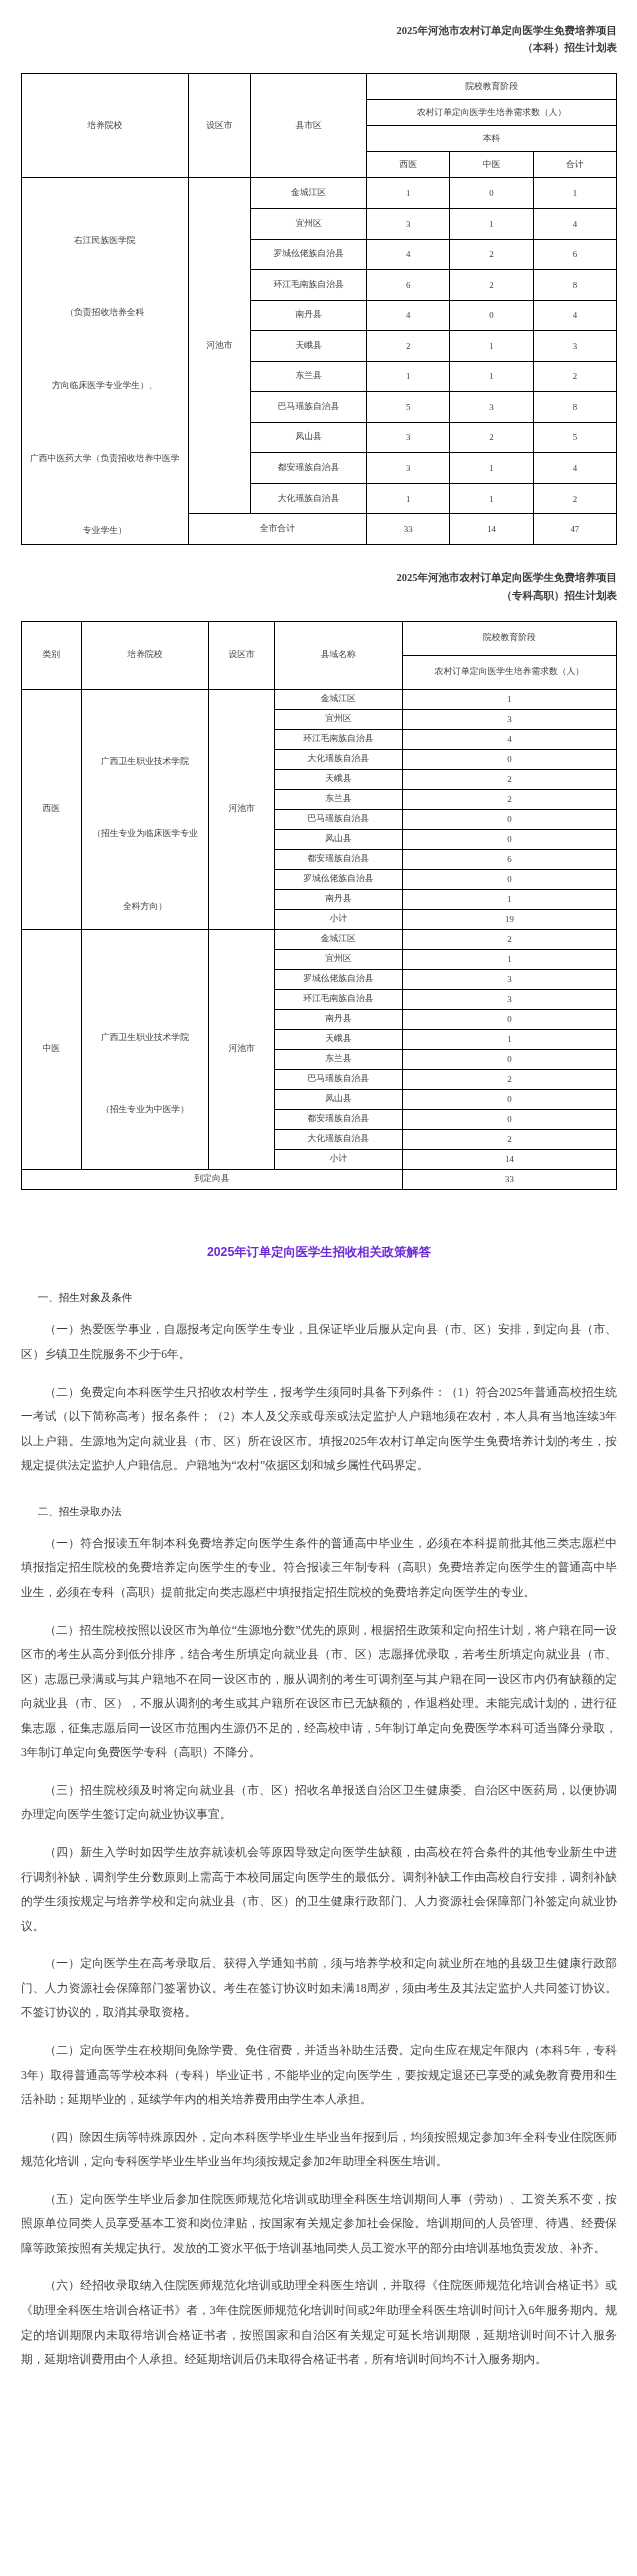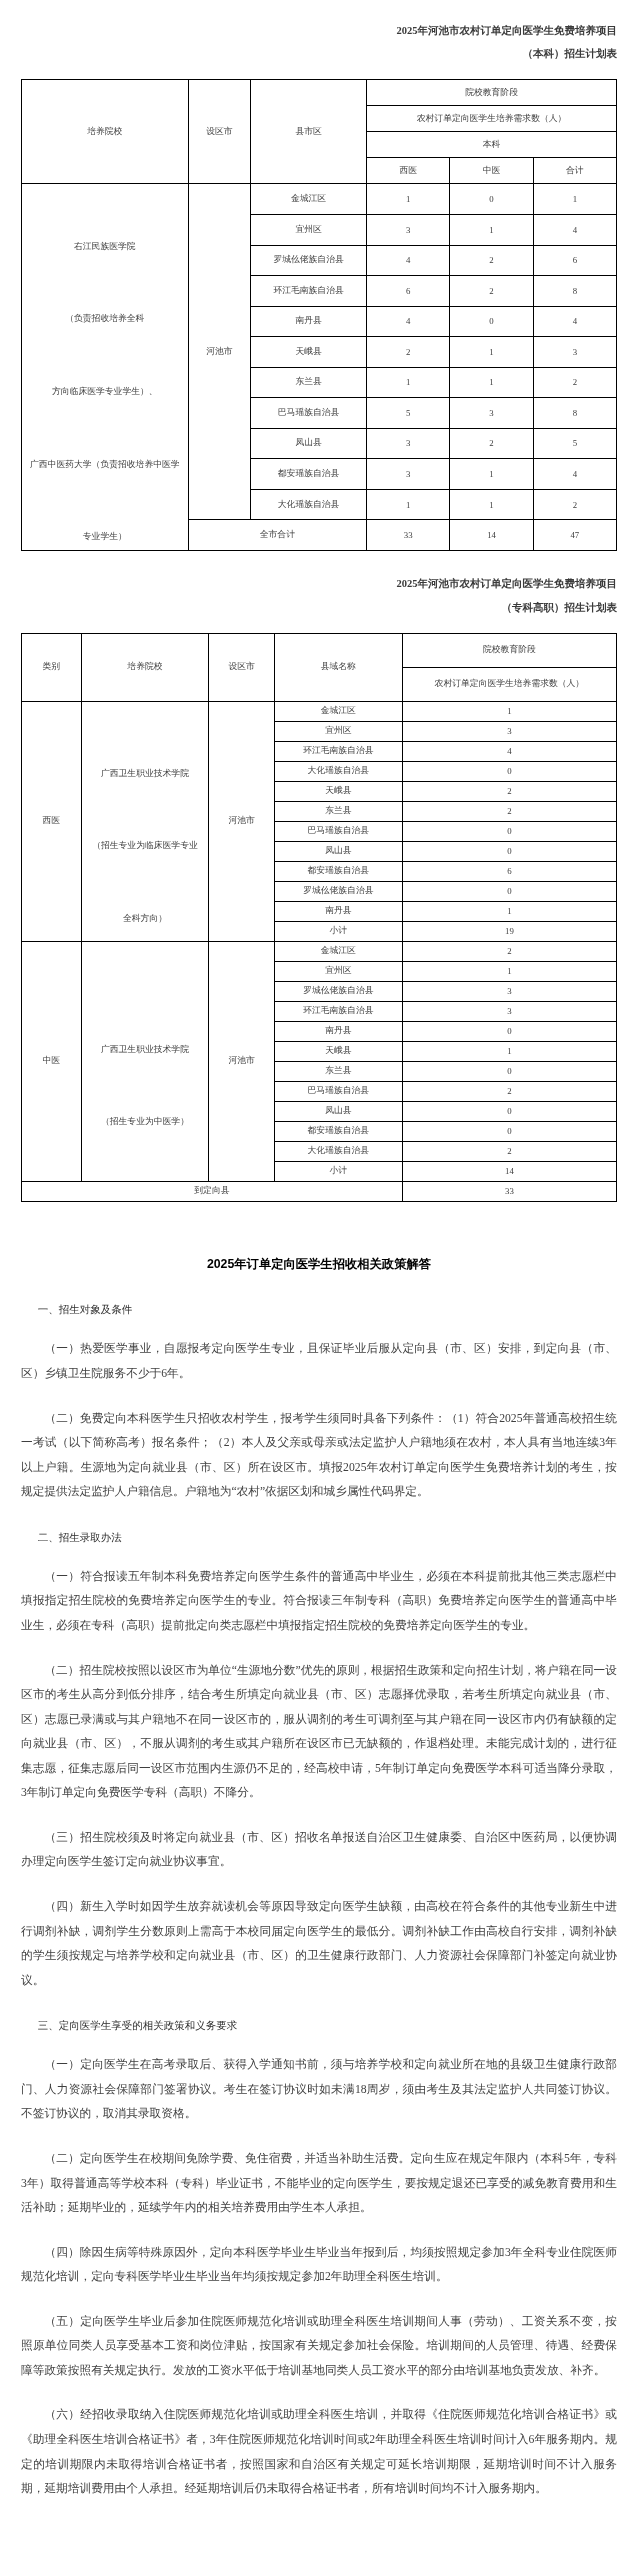--- a/index.html
+++ b/index.html
@@ -12,21 +12,21 @@
   .doc{padding:10.5px 21px 41px;}
   .doc-title{
     text-align:right;
     font-size:10.5px;
     color:#3a3a3a;
     margin:0;
     line-height:1.4;
   }
   .doc-title .line{display:block;}
   .title-block{margin:13px 0 17.6px;}
-  .title-block .line + .line{margin-top:9px;}
+  .title-block .line + .line{margin-top:3px;}
   .t2-title-block{margin-top:26px;}
 
   table{
     border-collapse:collapse;
     width:100%;
     table-layout:fixed;
     border:1.2px solid #000;
   }
   th,td{
     border:0.6px solid #000;
@@ -43,38 +43,38 @@
   .t2 thead tr{height:34px;}
   .t2 tbody tr{height:20px;}
   .school-cell .school-line{line-height:2.8;margin-top:48px;}
   .num-cell{font-family:"Liberation Serif","DejaVu Serif",serif;}
 
   .qa-title{
     text-align:center;
     font-family:"Liberation Sans","DejaVu Sans",sans-serif;
     font-weight:bold;
     font-size:12.3px;
-    color:#000000;
+    color:#6d28d9;
     margin:54px 0 30.5px;
   }
   .qa-section h2{
     font-family:"Liberation Sans","DejaVu Sans",sans-serif;
     font-weight:normal;
     font-size:10.5px;
     color:#2f2f2f;
     margin:26px 0 9.4px;
     text-indent:1.6em;
   }
   .qa-section p{
     font-size:11.7px;
     line-height:2.1;
     text-align:justify;
     text-indent:2em;
     color:#3f3f3f;
-    margin:20px 0;
+    margin:13px 0;
   }
 </style>
 </head>
 <body>
 
 <main class="doc">
 
   <h1 class="doc-title title-block">
     <span class="line">2025年河池市农村订单定向医学生免费培养项目</span>
     <span class="line">（本科）招生计划表</span>
@@ -347,21 +347,20 @@
         <p>（二）免费定向本科医学生只招收农村学生，报考学生须同时具备下列条件：（1）符合2025年普通高校招生统一考试（以下简称高考）报名条件；（2）本人及父亲或母亲或法定监护人户籍地须在农村，本人具有当地连续3年以上户籍。生源地为定向就业县（市、区）所在设区市。填报2025年农村订单定向医学生免费培养计划的考生，按规定提供法定监护人户籍信息。户籍地为“农村”依据区划和城乡属性代码界定。</p>
       </section>
       <section class="qa-section">
         <h2>二、招生录取办法</h2>
         <p>（一）符合报读五年制本科免费培养定向医学生条件的普通高中毕业生，必须在本科提前批其他三类志愿栏中填报指定招生院校的免费培养定向医学生的专业。符合报读三年制专科（高职）免费培养定向医学生的普通高中毕业生，必须在专科（高职）提前批定向类志愿栏中填报指定招生院校的免费培养定向医学生的专业。</p>
         <p>（二）招生院校按照以设区市为单位“生源地分数”优先的原则，根据招生政策和定向招生计划，将户籍在同一设区市的考生从高分到低分排序，结合考生所填定向就业县（市、区）志愿择优录取，若考生所填定向就业县（市、区）志愿已录满或与其户籍地不在同一设区市的，服从调剂的考生可调剂至与其户籍在同一设区市内仍有缺额的定向就业县（市、区），不服从调剂的考生或其户籍所在设区市已无缺额的，作退档处理。未能完成计划的，进行征集志愿，征集志愿后同一设区市范围内生源仍不足的，经高校申请，5年制订单定向免费医学本科可适当降分录取，3年制订单定向免费医学专科（高职）不降分。</p>
         <p>（三）招生院校须及时将定向就业县（市、区）招收名单报送自治区卫生健康委、自治区中医药局，以便协调办理定向医学生签订定向就业协议事宜。</p>
         <p>（四）新生入学时如因学生放弃就读机会等原因导致定向医学生缺额，由高校在符合条件的其他专业新生中进行调剂补缺，调剂学生分数原则上需高于本校同届定向医学生的最低分。调剂补缺工作由高校自行安排，调剂补缺的学生须按规定与培养学校和定向就业县（市、区）的卫生健康行政部门、人力资源社会保障部门补签定向就业协议。</p>
       </section>
       <section class="qa-section">
-        <h2>三、定向医学生享受的相关政策和义务要求</h2>
         <p>（一）定向医学生在高考录取后、获得入学通知书前，须与培养学校和定向就业所在地的县级卫生健康行政部门、人力资源社会保障部门签署协议。考生在签订协议时如未满18周岁，须由考生及其法定监护人共同签订协议。不签订协议的，取消其录取资格。</p>
         <p>（二）定向医学生在校期间免除学费、免住宿费，并适当补助生活费。定向生应在规定年限内（本科5年，专科3年）取得普通高等学校本科（专科）毕业证书，不能毕业的定向医学生，要按规定退还已享受的减免教育费用和生活补助；延期毕业的，延续学年内的相关培养费用由学生本人承担。</p>
         <p>（四）除因生病等特殊原因外，定向本科医学毕业生毕业当年报到后，均须按照规定参加3年全科专业住院医师规范化培训，定向专科医学毕业生毕业当年均须按规定参加2年助理全科医生培训。</p>
         <p>（五）定向医学生毕业后参加住院医师规范化培训或助理全科医生培训期间人事（劳动）、工资关系不变，按照原单位同类人员享受基本工资和岗位津贴，按国家有关规定参加社会保险。培训期间的人员管理、待遇、经费保障等政策按照有关规定执行。发放的工资水平低于培训基地同类人员工资水平的部分由培训基地负责发放、补齐。</p>
         <p>（六）经招收录取纳入住院医师规范化培训或助理全科医生培训，并取得《住院医师规范化培训合格证书》或《助理全科医生培训合格证书》者，3年住院医师规范化培训时间或2年助理全科医生培训时间计入6年服务期内。规定的培训期限内未取得培训合格证书者，按照国家和自治区有关规定可延长培训期限，延期培训时间不计入服务期，延期培训费用由个人承担。经延期培训后仍未取得合格证书者，所有培训时间均不计入服务期内。</p>
       </section>
     </div>
 
 </main>
 

